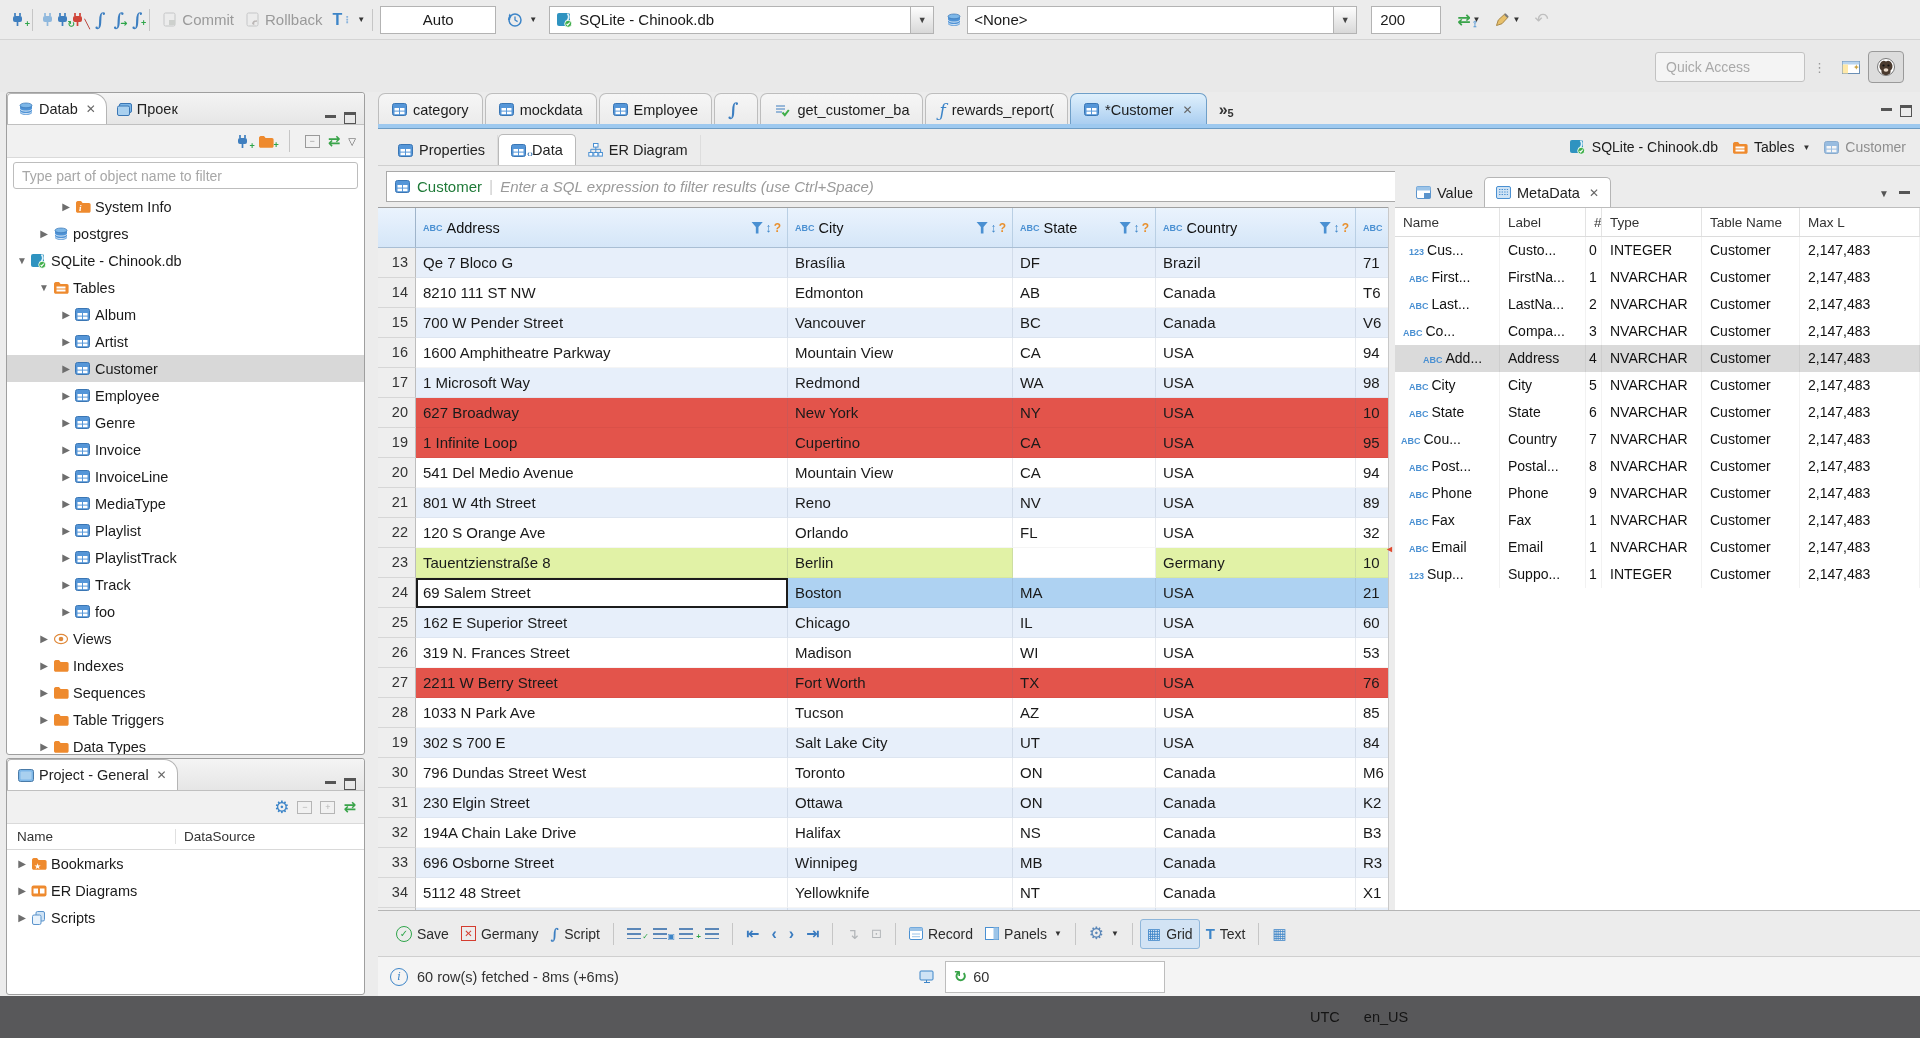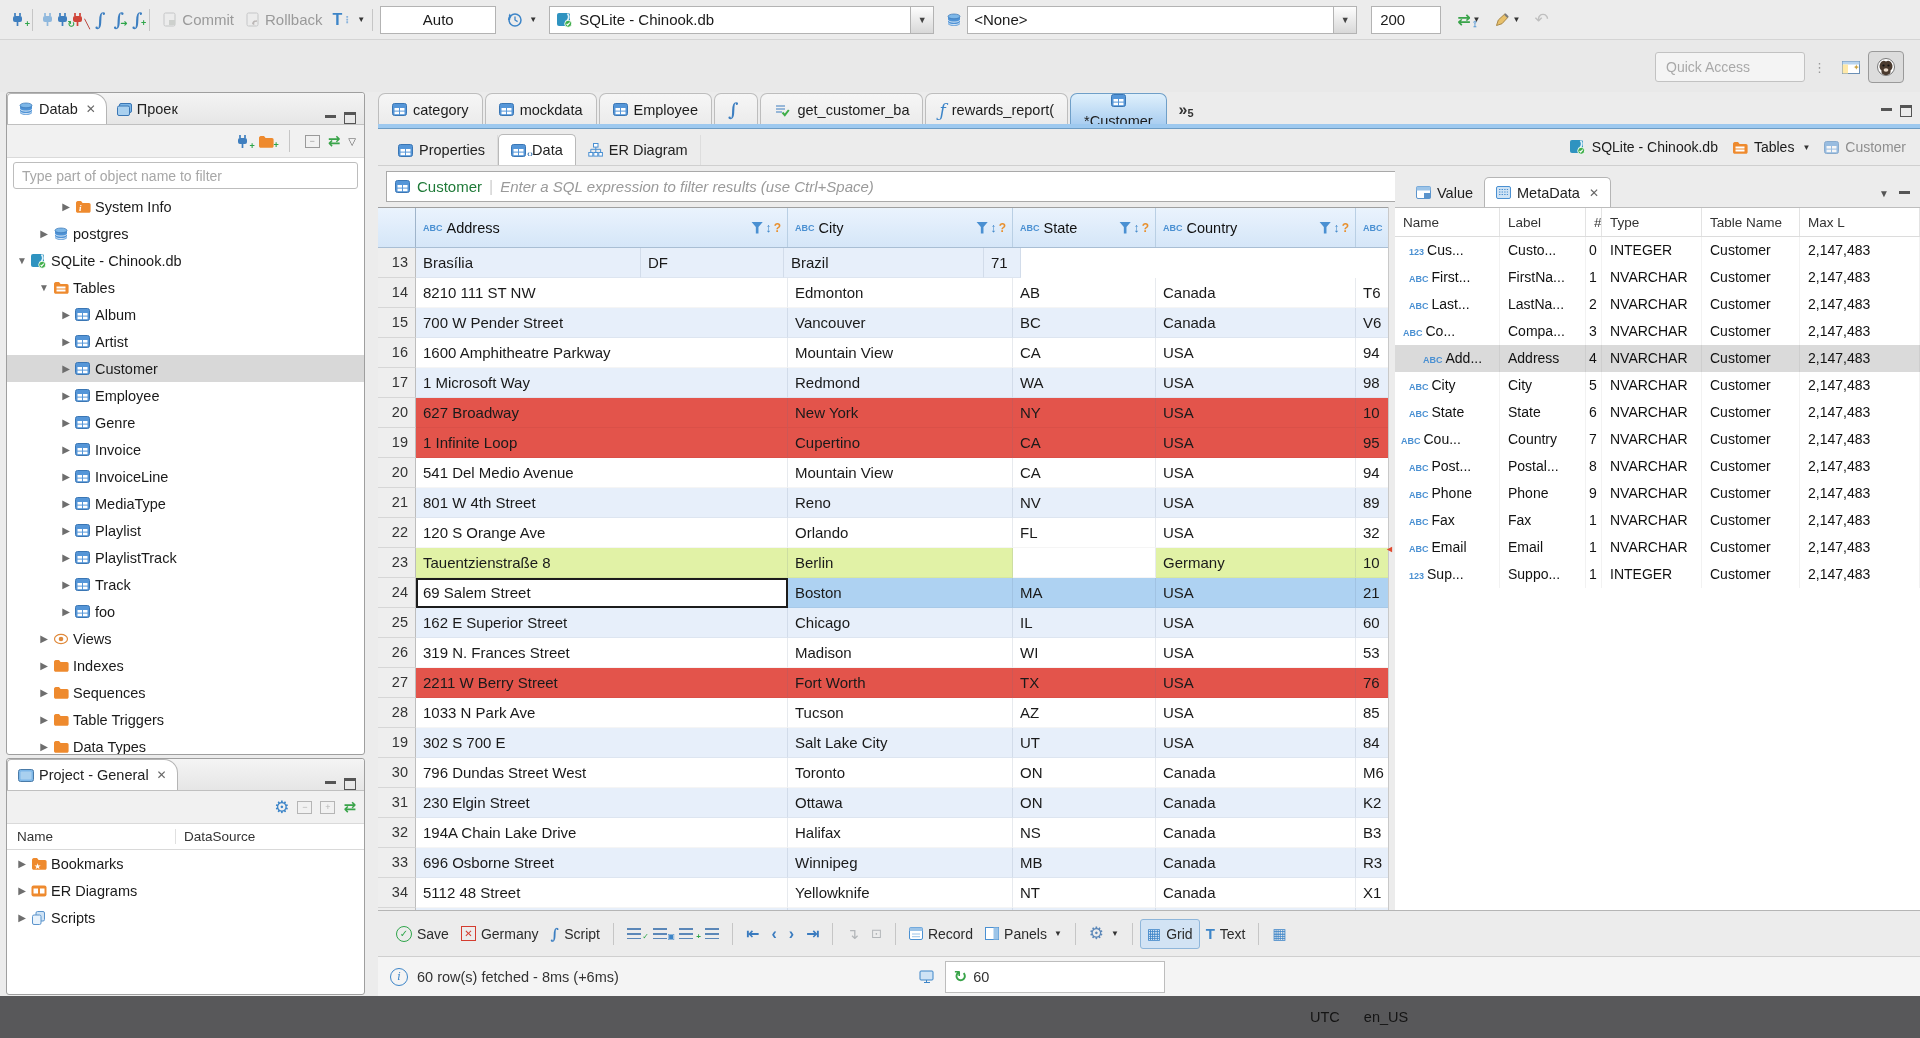--- a/index.html
+++ b/index.html
@@ -45,21 +45,21 @@
   .treerow.sel{background:#d8d8d8;}
   .tarrow{width:14px;text-align:center;color:#6e6e6e;font-size:10px;flex:0 0 14px;}
   .treerow .icon{width:19px;}
   .tlabel{margin-left:3px;}
   
   .pcolhead{height:25px;display:flex;font-size:13.5px;color:#333;border-bottom:1px solid #d9d9d9;align-items:center;}
   
   #etabs{left:378px;top:92px;width:1542px;height:33px;display:flex;align-items:flex-end;}
   .etab{display:flex;align-items:center;gap:6px;height:31px;padding:0 13px;font-size:14.5px;color:#1c1c1c;
      border:1px solid #bdbdbd;border-bottom:none;border-radius:7px 7px 0 0;background:linear-gradient(#f6f6f6,#ebebeb);margin-right:2px;white-space:nowrap;}
-  .etab.active{background:linear-gradient(#dff0fc,#a9cdf0);border-color:#6f9fc8;flex-direction:column;}
+  .etab.active{background:linear-gradient(#dff0fc,#a9cdf0);border-color:#6f9fc8;}
   #blueband{left:378px;top:124px;width:1542px;height:5px;background:#9ec9ef;border-bottom:1px solid #6d9cc4;}
   
   #subtabrow{left:378px;top:129px;width:1542px;height:37px;background:#ececec;border-bottom:1px solid #cfcfcf;display:flex;align-items:flex-end;padding-left:8px;}
   .stab{display:flex;align-items:center;gap:6px;height:30px;padding:0 12px;font-size:14.5px;color:#222;border-right:1px solid #dddddd;}
   .stab.active{background:#fff;border:1px solid #b9b9b9;border-bottom:none;border-radius:5px 5px 0 0;}
   #breadcrumb{margin-left:auto;display:flex;align-items:center;gap:6px;padding-right:14px;font-size:14px;height:100%;}
   
   #filterrow{left:378px;top:166px;width:1542px;height:41px;background:#ececec;display:flex;align-items:center;padding-left:8px;}
   #filterbox{width:1158px;height:29px;background:#fff;border:1px solid #a9a9a9;display:flex;align-items:center;padding:0 8px;gap:7px;}
   #filter-entity{color:#1f7a38;font-size:15px;}
@@ -874,20 +874,21 @@
           <span class="qmark">?</span>
         </span>
       </div>
       <div class="ghcell" style="width:37px">
         <span class="typebadge">ABC</span>
       </div>
     </div>
     <div style="height:664px;overflow:hidden">
       <div class="grow">
         <div class="gcell rownum" style="width:38px">13</div>
+        <div class="gcell bg-odd" style="width:372px">Qe 7 Bloco G</div>
         <div class="gcell bg-odd" style="width:225px">Brasília</div>
         <div class="gcell bg-odd" style="width:143px">DF</div>
         <div class="gcell bg-odd" style="width:200px">Brazil</div>
         <div class="gcell bg-odd" style="width:37px">71</div>
       </div>
       <div class="grow">
         <div class="gcell rownum" style="width:38px">14</div>
         <div class="gcell bg-even" style="width:372px">8210 111 ST NW</div>
         <div class="gcell bg-even" style="width:225px">Edmonton</div>
         <div class="gcell bg-even" style="width:143px">AB</div>

